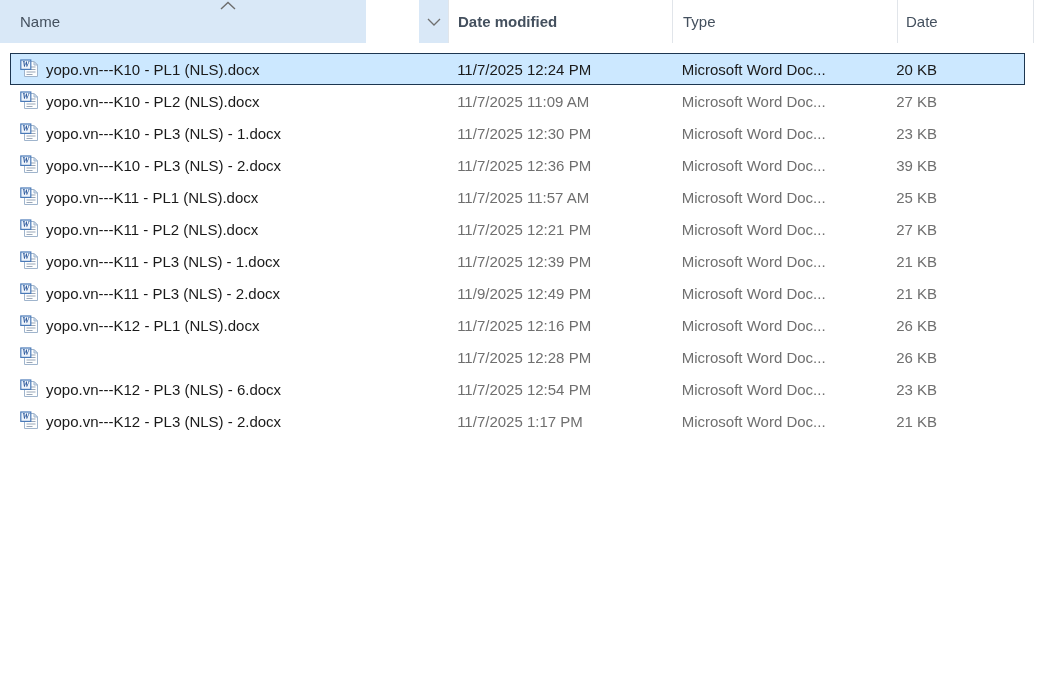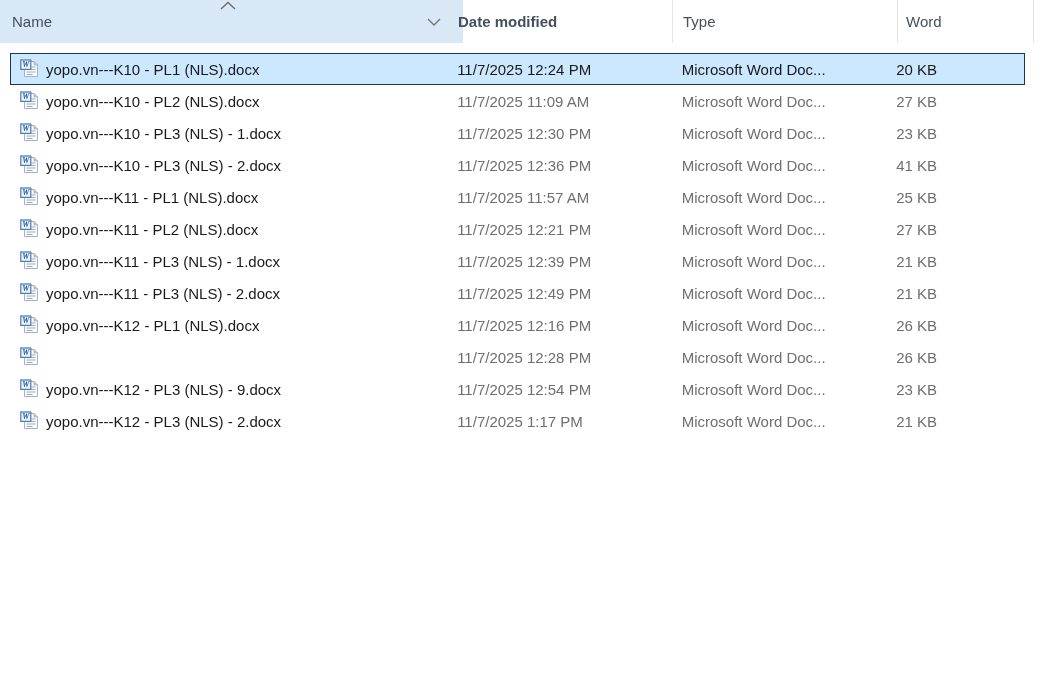--- a/index.html
+++ b/index.html
@@ -16,21 +16,21 @@
   body{
     width:1051px;height:673px;background:#ffffff;
     font-family:"Liberation Sans",sans-serif;
     font-size:15px;overflow:hidden;
   }
   .explorer{position:relative;width:1051px;height:673px;}
 
   
   .header-row{position:relative;height:43px;width:1051px;color:var(--header-text);}
   .hdr{position:absolute;top:0;height:43px;display:flex;align-items:center;cursor:default;}
-  .hdr-name{left:0;width:463px;background:var(--header-bg);padding-left:12px;}
+  .hdr-name{left:0;width:366px;background:var(--header-bg);padding-left:20px;}
   .hdr-filter{left:419px;width:29px;background:var(--header-bg);justify-content:center;}
   .hdr-date{left:448px;width:244px;border-left:1px solid var(--separator);padding-left:9px;font-weight:bold;}
   .hdr-type{left:672px;width:205px;border-left:1px solid var(--separator);padding-left:10px;}
   .hdr-size{left:897px;width:137px;border-left:1px solid var(--separator);border-right:1px solid var(--separator);padding-left:8px;}
   .sort-arrow{position:absolute;left:219px;top:1px;width:18px;height:9px;}
 
   
   .rows{position:absolute;top:53px;left:10px;width:1015px;}
   .row{
     height:32px;display:flex;align-items:center;
@@ -62,21 +62,21 @@
         <polyline points="1,1 7,7 13,1" fill="none" stroke="#707070" stroke-width="1.3"></polyline>
       </svg>
     </div>
     <div class="hdr hdr-date">
       <span>Date modified</span>
     </div>
     <div class="hdr hdr-type">
       <span>Type</span>
     </div>
     <div class="hdr hdr-size">
-      <span>Word</span>
+      <span>Date</span>
     </div>
   </div>
 
   <div class="rows">
     <div class="row selected">
       <span class="cell cell-name">
         <svg class="file-icon" viewBox="0 0 20 20">
           <path d="M4.5 2.5 h9.5 l3.5 3.5 v11.5 h-13 z" fill="#fdfefe" stroke="#9fb4cc" stroke-width="1"></path>
           <path d="M14 2.5 l3.5 3.5 h-3.5 z" fill="#dde8f4" stroke="#9fb4cc" stroke-width="1"></path>
           <line x1="6.5" y1="8" x2="15.5" y2="8" stroke="#9aa7b8" stroke-width="1"></line>
@@ -140,21 +140,21 @@
           <line x1="6.5" y1="10.5" x2="15.5" y2="10.5" stroke="#9aa7b8" stroke-width="1"></line>
           <line x1="6.5" y1="13" x2="15.5" y2="13" stroke="#9aa7b8" stroke-width="1"></line>
           <line x1="6.5" y1="15.5" x2="12.5" y2="15.5" stroke="#9aa7b8" stroke-width="1"></line>
           <rect x="0.8" y="1" width="10" height="9.4" fill="#eef4fb" stroke="#4a7ab8" stroke-width="1.2"></rect>
           <text x="5.8" y="8.3" text-anchor="middle" font-family="Liberation Serif, serif" font-style="italic" font-weight="bold" font-size="8" fill="#2b579a">W</text>
         </svg>
         <span class="fname">yopo.vn---K10 - PL3 (NLS) - 2.docx</span>
       </span>
       <span class="cell cell-date fdate">11/7/2025 12:36 PM</span>
       <span class="cell cell-type ftype">Microsoft Word Doc...</span>
-      <span class="cell cell-size fsize">41 KB</span>
+      <span class="cell cell-size fsize">39 KB</span>
     </div>
 
     <div class="row">
       <span class="cell cell-name">
         <svg class="file-icon" viewBox="0 0 20 20">
           <path d="M4.5 2.5 h9.5 l3.5 3.5 v11.5 h-13 z" fill="#fdfefe" stroke="#9fb4cc" stroke-width="1"></path>
           <path d="M14 2.5 l3.5 3.5 h-3.5 z" fill="#dde8f4" stroke="#9fb4cc" stroke-width="1"></path>
           <line x1="6.5" y1="8" x2="15.5" y2="8" stroke="#9aa7b8" stroke-width="1"></line>
           <line x1="6.5" y1="10.5" x2="15.5" y2="10.5" stroke="#9aa7b8" stroke-width="1"></line>
           <line x1="6.5" y1="13" x2="15.5" y2="13" stroke="#9aa7b8" stroke-width="1"></line>
@@ -214,21 +214,21 @@
           <path d="M14 2.5 l3.5 3.5 h-3.5 z" fill="#dde8f4" stroke="#9fb4cc" stroke-width="1"></path>
           <line x1="6.5" y1="8" x2="15.5" y2="8" stroke="#9aa7b8" stroke-width="1"></line>
           <line x1="6.5" y1="10.5" x2="15.5" y2="10.5" stroke="#9aa7b8" stroke-width="1"></line>
           <line x1="6.5" y1="13" x2="15.5" y2="13" stroke="#9aa7b8" stroke-width="1"></line>
           <line x1="6.5" y1="15.5" x2="12.5" y2="15.5" stroke="#9aa7b8" stroke-width="1"></line>
           <rect x="0.8" y="1" width="10" height="9.4" fill="#eef4fb" stroke="#4a7ab8" stroke-width="1.2"></rect>
           <text x="5.8" y="8.3" text-anchor="middle" font-family="Liberation Serif, serif" font-style="italic" font-weight="bold" font-size="8" fill="#2b579a">W</text>
         </svg>
         <span class="fname">yopo.vn---K11 - PL3 (NLS) - 2.docx</span>
       </span>
-      <span class="cell cell-date fdate">11/7/2025 12:49 PM</span>
+      <span class="cell cell-date fdate">11/9/2025 12:49 PM</span>
       <span class="cell cell-type ftype">Microsoft Word Doc...</span>
       <span class="cell cell-size fsize">21 KB</span>
     </div>
 
     <div class="row">
       <span class="cell cell-name">
         <svg class="file-icon" viewBox="0 0 20 20">
           <path d="M4.5 2.5 h9.5 l3.5 3.5 v11.5 h-13 z" fill="#fdfefe" stroke="#9fb4cc" stroke-width="1"></path>
           <path d="M14 2.5 l3.5 3.5 h-3.5 z" fill="#dde8f4" stroke="#9fb4cc" stroke-width="1"></path>
           <line x1="6.5" y1="8" x2="15.5" y2="8" stroke="#9aa7b8" stroke-width="1"></line>
@@ -268,21 +268,21 @@
         <svg class="file-icon" viewBox="0 0 20 20">
           <path d="M4.5 2.5 h9.5 l3.5 3.5 v11.5 h-13 z" fill="#fdfefe" stroke="#9fb4cc" stroke-width="1"></path>
           <path d="M14 2.5 l3.5 3.5 h-3.5 z" fill="#dde8f4" stroke="#9fb4cc" stroke-width="1"></path>
           <line x1="6.5" y1="8" x2="15.5" y2="8" stroke="#9aa7b8" stroke-width="1"></line>
           <line x1="6.5" y1="10.5" x2="15.5" y2="10.5" stroke="#9aa7b8" stroke-width="1"></line>
           <line x1="6.5" y1="13" x2="15.5" y2="13" stroke="#9aa7b8" stroke-width="1"></line>
           <line x1="6.5" y1="15.5" x2="12.5" y2="15.5" stroke="#9aa7b8" stroke-width="1"></line>
           <rect x="0.8" y="1" width="10" height="9.4" fill="#eef4fb" stroke="#4a7ab8" stroke-width="1.2"></rect>
           <text x="5.8" y="8.3" text-anchor="middle" font-family="Liberation Serif, serif" font-style="italic" font-weight="bold" font-size="8" fill="#2b579a">W</text>
         </svg>
-        <span class="fname">yopo.vn---K12 - PL3 (NLS) - 9.docx</span>
+        <span class="fname">yopo.vn---K12 - PL3 (NLS) - 6.docx</span>
       </span>
       <span class="cell cell-date fdate">11/7/2025 12:54 PM</span>
       <span class="cell cell-type ftype">Microsoft Word Doc...</span>
       <span class="cell cell-size fsize">23 KB</span>
     </div>
 
     <div class="row">
       <span class="cell cell-name">
         <svg class="file-icon" viewBox="0 0 20 20">
           <path d="M4.5 2.5 h9.5 l3.5 3.5 v11.5 h-13 z" fill="#fdfefe" stroke="#9fb4cc" stroke-width="1"></path>

